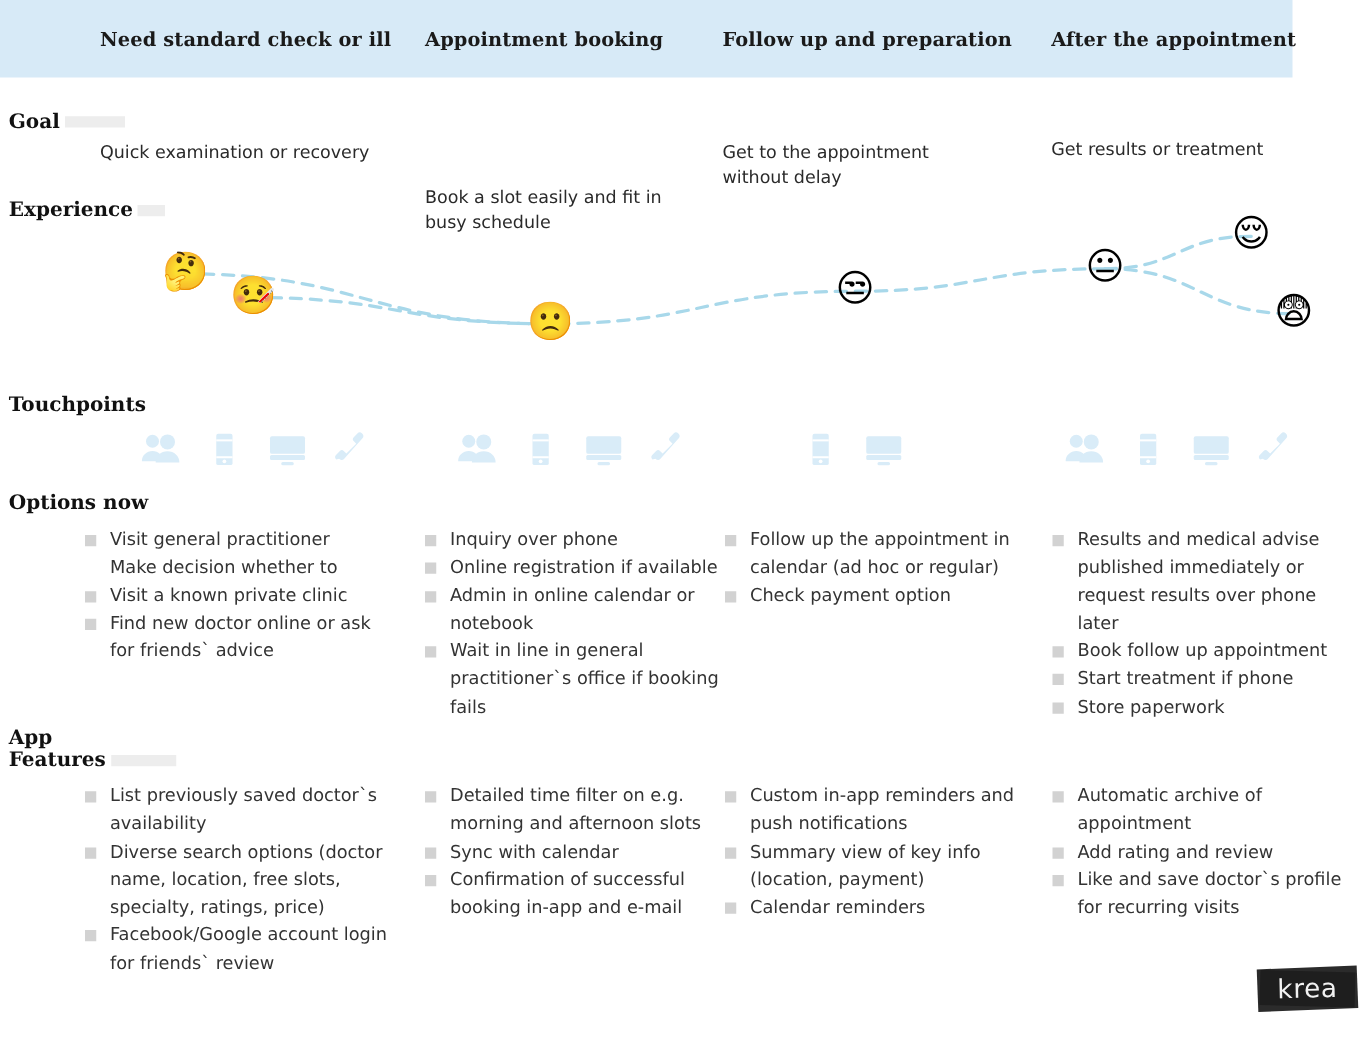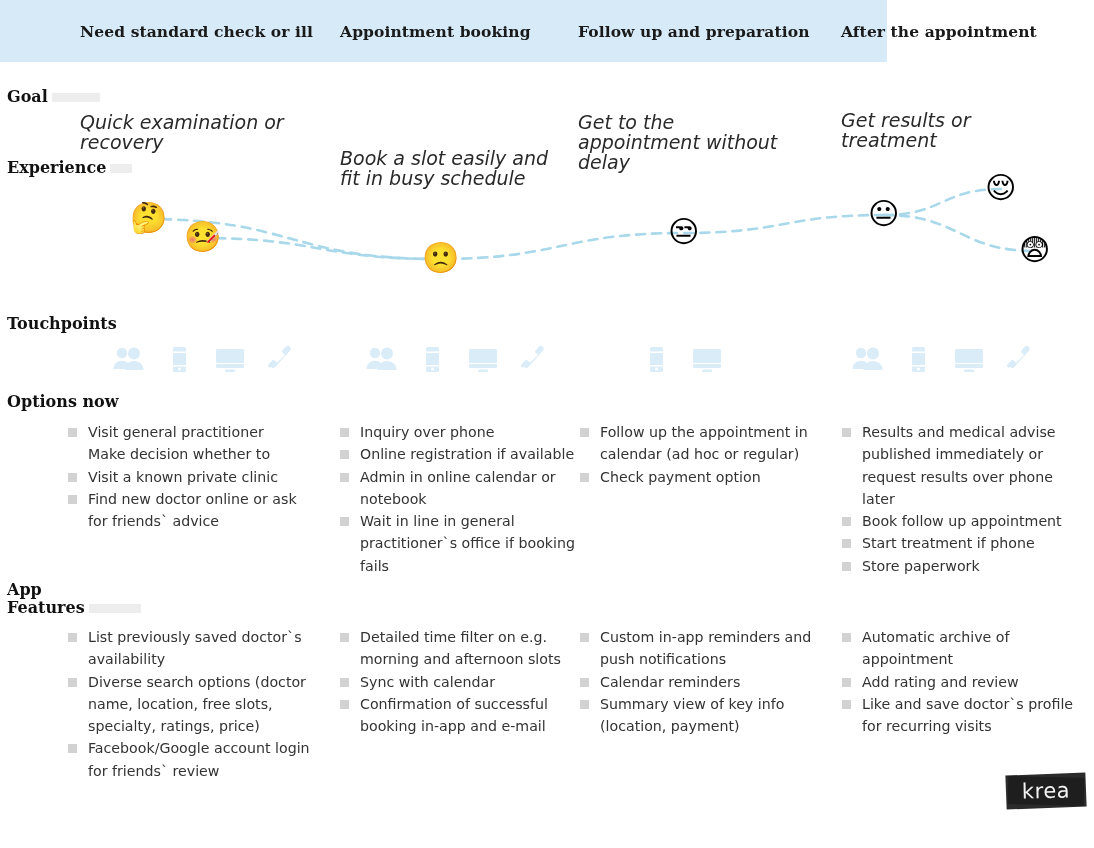--- a/index.html
+++ b/index.html
@@ -13,21 +13,21 @@
     height: 848px;
     position: relative;
     font-family: "DejaVu Sans", sans-serif;
     overflow: hidden;
   }
 
   
   #stage-header {
     position: absolute;
     left: 0; top: 0;
-    width: 887px;
+    width: 1034px;
     height: 62px;
     background: #d7eaf7;
   }
   .stage-title {
     position: absolute;
     top: 22px;
     font-family: "DejaVu Serif", serif;
     font-weight: bold;
     font-size: 15.5px;
     color: #1a1a1a;
@@ -67,24 +67,23 @@
   
   .col { position: absolute; }
   .c0 { left: 80px;  width: 250px; }
   .c1 { left: 340px; width: 230px; }
   .c2 { left: 578px; width: 250px; }
   .c3 { left: 841px; width: 240px; }
 
   
   .goal-text {
     top: 112px;
-    font-size: 19px;
+    font-size: 14px;
     line-height: 20px;
     color: #2a2a2a;
-    font-style: italic;
   }
   .goal-text.c0 { left: 80px; width: 240px; }
   .goal-text.c1 { left: 340px; width: 210px; margin-top: 36px; }
   .goal-text.c2 { left: 578px; width: 220px; }
   .goal-text.c3 { left: 841px; width: 230px; top: 110px; }
 
   
   #experience-chart {
     position: absolute;
     left: 0; top: 168px;
@@ -355,22 +354,22 @@
     <div class="li"><span class="bullet"></span><span>Diverse search options (doctor name, location, free slots, specialty, ratings, price)</span></div>
     <div class="li"><span class="bullet"></span><span>Facebook/Google account login for friends` review</span></div>
   </div>
 <div class="list-block feats c1" id="feats-1">
     <div class="li"><span class="bullet"></span><span>Detailed time filter on e.g. morning and afternoon slots</span></div>
     <div class="li"><span class="bullet"></span><span>Sync with calendar</span></div>
     <div class="li"><span class="bullet"></span><span>Confirmation of successful booking in-app and e-mail</span></div>
   </div>
 <div class="list-block feats c2" id="feats-2">
     <div class="li"><span class="bullet"></span><span>Custom in-app reminders and push notifications</span></div>
+    <div class="li"><span class="bullet"></span><span>Summary view of key info (location, payment)</span></div>
     <div class="li"><span class="bullet"></span><span>Calendar reminders</span></div>
-    <div class="li"><span class="bullet"></span><span>Summary view of key info (location, payment)</span></div>
   </div>
 <div class="list-block feats c3" id="feats-3">
     <div class="li"><span class="bullet"></span><span>Automatic archive of appointment</span></div>
     <div class="li"><span class="bullet"></span><span>Add rating and review</span></div>
     <div class="li"><span class="bullet"></span><span>Like and save doctor`s profile for recurring visits</span></div>
   </div>
 
 <div id="krea-logo">
   <div class="slab"></div>
   <div class="slab2"></div>

